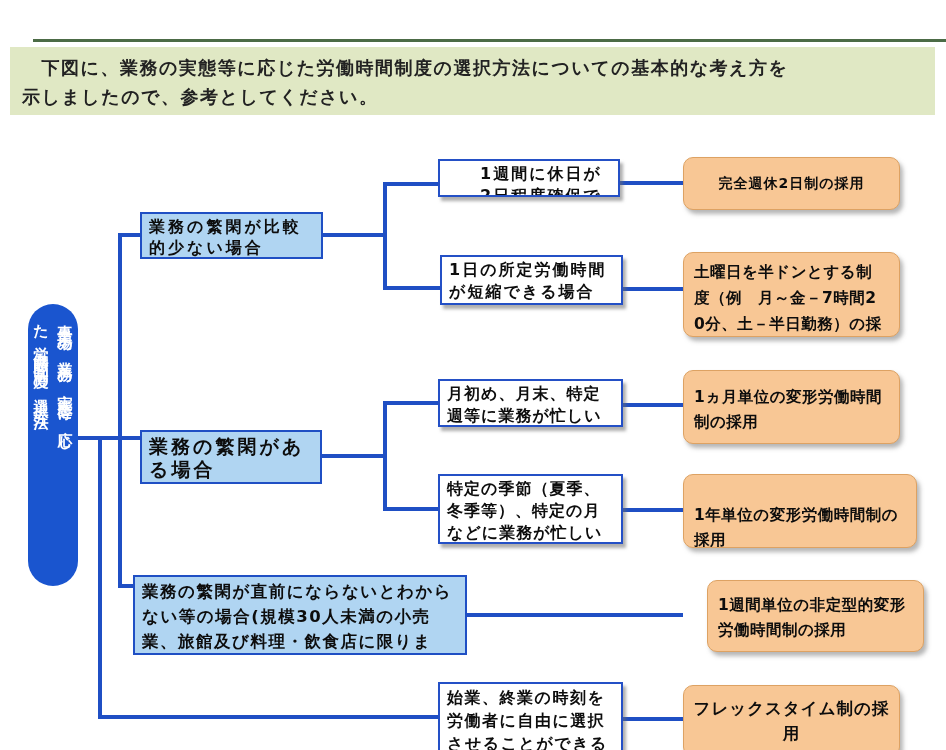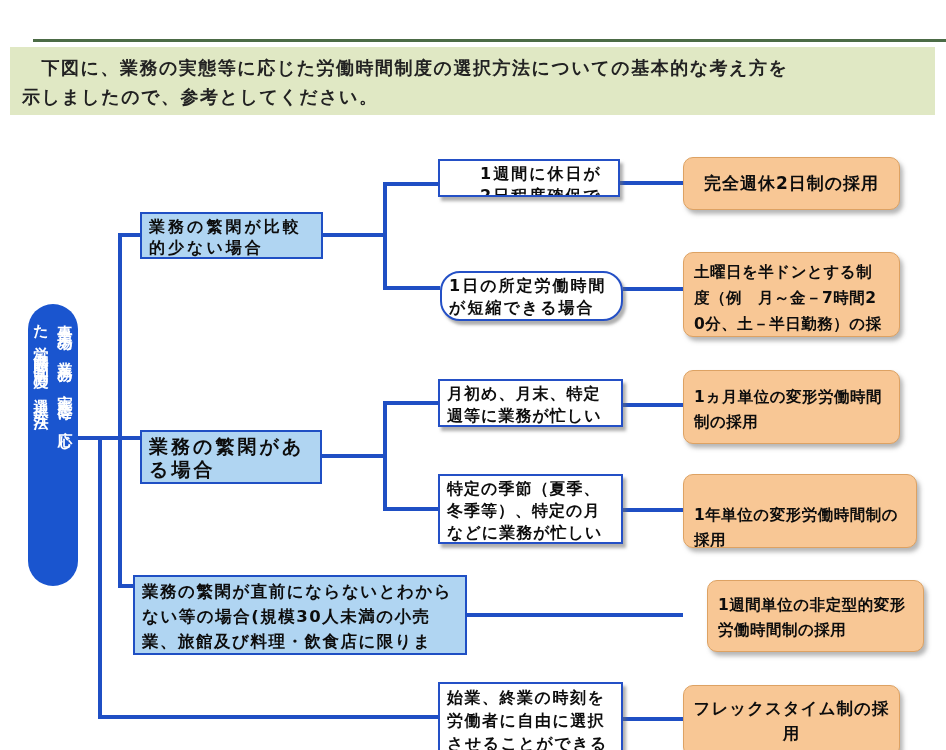--- a/index.html
+++ b/index.html
@@ -55,33 +55,33 @@
   .boxB{left:140px;top:393px;width:182px;height:54px;font-size:19px;letter-spacing:3px;line-height:23px;padding:3px 7px;}
   .boxC{left:133px;top:538px;width:334px;height:80px;font-size:16.5px;letter-spacing:1.5px;line-height:25px;padding:2px 7px;}
   
   .case{
     position:absolute;background:#ffffff;border:2.5px solid #2450c6;box-sizing:border-box;
     color:#0d0d0d;font-weight:bold;overflow:hidden;word-break:break-all;
     box-shadow:3px 4px 3px rgba(110,110,110,0.55);
     font-size:16px;letter-spacing:2px;line-height:22px;padding:2px 7px;
   }
   .w1{left:438px;top:122px;width:182px;height:38px;padding-left:40px;}
-  .w2{left:440px;top:234px;width:183px;height:50px;border-radius:20px;}
+  .w2{left:440px;top:218px;width:183px;height:50px;}
   .w3{left:438px;top:342px;width:185px;height:48px;letter-spacing:1px;}
   .w4{left:438px;top:437px;width:185px;height:70px;letter-spacing:1px;}
   .w5{left:438px;top:645px;width:185px;height:72px;letter-spacing:1.5px;line-height:23px;}
   
   .result{
     position:absolute;background:#f8c795;border:1px solid #dda263;border-radius:10px;
     box-sizing:border-box;color:#0d0d0d;font-weight:bold;overflow:hidden;word-break:break-all;
     box-shadow:3px 4px 4px rgba(110,110,110,0.5);
     font-size:15.5px;letter-spacing:0.5px;line-height:25px;padding:10px 12px 0 10px;
   }
   .center-txt{display:flex;align-items:center;justify-content:center;text-align:center;padding:0 6px;}
-  .o1{left:683px;top:120px;width:217px;height:53px;font-size:17px;letter-spacing:1px;}
+  .o1{left:683px;top:120px;width:217px;height:53px;font-size:14px;letter-spacing:1px;}
   .o2{left:683px;top:215px;width:217px;height:85px;line-height:26px;padding-top:6px;}
   .o3{left:683px;top:333px;width:217px;height:74px;padding-top:14px;}
   .o4{left:683px;top:437px;width:234px;height:74px;padding-top:28px;}
   .o5{left:707px;top:543px;width:217px;height:72px;padding-top:12px;}
   .o6{left:683px;top:648px;width:217px;height:72px;font-size:16.5px;letter-spacing:1px;}
 </style>
 </head>
 <body>
 
 <div class="canvas">

